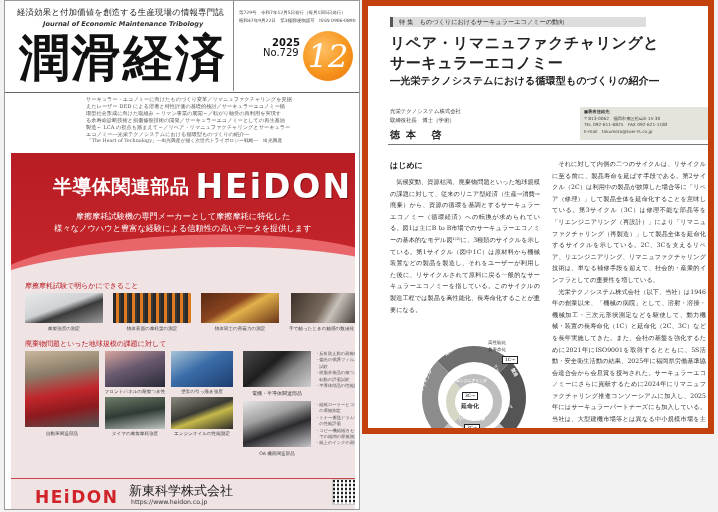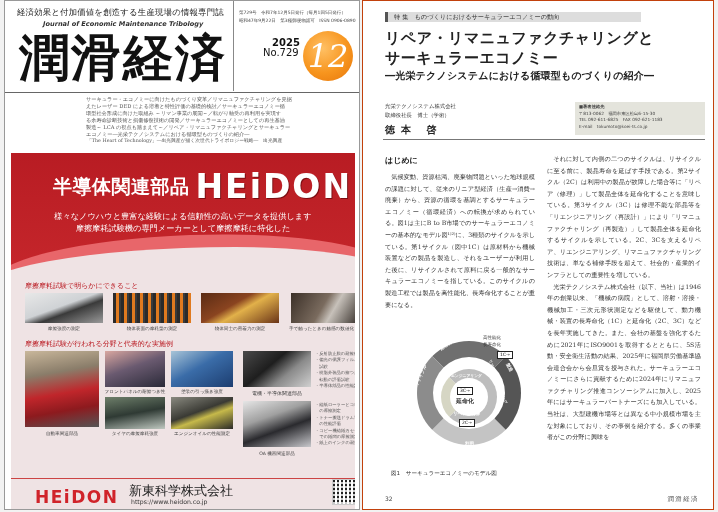--- a/index.html
+++ b/index.html
@@ -54,22 +54,22 @@
   .qr {
     position: absolute; left: 322px; top: 327px; width: 24px; height: 24px; background:
       repeating-linear-gradient(90deg, #222 0 2px, #fff 2px 4px),
       #fff;
     outline: 1px solid #ccc;
   }
   .qr::after { content: ""; position: absolute; inset: 0; background: repeating-linear-gradient(0deg, rgba(255,255,255,0.75) 0 2px, transparent 2px 4px); }
 
   
   .article {
-    position: absolute; left: 362px; top: 0; width: 352px; height: 510px;
-    background: #fff; border: 1px solid #c2410c; overflow: hidden;
+    position: absolute; left: 362px; top: 0; width: 352px; height: 434px;
+    background: #fff; border: 6px solid #c2410c; overflow: hidden;
   }
   .kicker { position: absolute; left: 22px; top: 11px; width: 256px; height: 10px; background: #ddd; }
   .kicker-bar { position: absolute; left: 0; top: 0; width: 3px; height: 10px; background: #555; }
   .kicker-text { position: absolute; left: 9px; top: 1px; font-size: 6.2px; color: #333; white-space: nowrap; line-height: 8px; }
   .art-title { position: absolute; left: 22px; top: 27px; font-size: 15px; font-weight: bold; line-height: 20px; color: #222; white-space: nowrap; letter-spacing: 0.5px; }
   .art-subtitle { position: absolute; left: 22px; top: 68px; font-size: 10px; font-weight: bold; color: #222; white-space: nowrap; letter-spacing: 0.2px; }
 
   .author-org { position: absolute; left: 22px; top: 102px; font-size: 5.4px; color: #333; white-space: nowrap; }
   .author-role { position: absolute; left: 22px; top: 111px; font-size: 5.4px; color: #333; white-space: nowrap; }
   .author-name { position: absolute; left: 22px; top: 122px; font-size: 10px; font-weight: bold; color: #222; white-space: nowrap; letter-spacing: 6px; }
@@ -127,38 +127,38 @@
   </div>
 
   <div class="ad">
     <div class="ad-hero">
       <div class="ad-wave1"></div>
       <div class="ad-wave2"></div>
       <div class="ad-headline">
         <span class="ja">半導体関連部品</span><span class="brand">HEiDON</span>
       </div>
       <div class="ad-desc">
+        <div>摩擦摩耗試験機の専門メーカーとして摩擦摩耗に特化した</div>
         <div>様々なノウハウと豊富な経験による信頼性の高いデータを提供します</div>
-        <div>摩擦摩耗試験機の専門メーカーとして摩擦摩耗に特化した</div>
       </div>
     </div>
 
     <div class="sec-title" style="top:128px;">摩擦摩耗試験で明らかにできること</div>
 
     <div class="tile" style="left:14px;top:140px;width:78px;height:30px;background:linear-gradient(160deg,#e8e8e8 0%,#cfd2d5 45%,#3a3a3a 60%,#9a9a9a 100%);"></div>
     <div class="tile" style="left:102px;top:140px;width:78px;height:30px;background:repeating-linear-gradient(90deg,#2a2a2a 0 3px,#e07a1f 3px 6px,#3a3a3a 6px 8px);"></div>
     <div class="tile" style="left:190px;top:140px;width:78px;height:30px;background:linear-gradient(150deg,#5a2b14 0%,#8a4420 40%,#e2b14a 55%,#6a3418 100%);"></div>
     <div class="tile" style="left:280px;top:140px;width:70px;height:30px;background:linear-gradient(120deg,#3b3028 0%,#7a6b5e 45%,#c7c1ba 60%,#2c2520 100%);"></div>
 
     <div class="cap" style="left:14px;top:173px;width:78px;">摩擦強度の測定</div>
     <div class="cap" style="left:102px;top:173px;width:78px;">物体表面の摩耗量の測定</div>
     <div class="cap" style="left:190px;top:173px;width:78px;">物体同士の密着力の測定</div>
     <div class="cap" style="left:278px;top:173px;width:70px;text-align:left;">手で触ったときの触感の数値化</div>
 
-    <div class="sec-title" style="top:186px;">摩擦摩耗試験が行われる分野と代表的な実施例</div>
+    <div class="sec-title" style="top:186px;">廃棄物問題といった地球規模の課題に対して</div>
 
     <div class="tile" style="left:14px;top:198px;width:74px;height:76px;background:linear-gradient(170deg,#c9b79b 0%,#8a7d6a 30%,#c0262b 55%,#8d1a1e 75%,#555 100%);"></div>
     <div class="cap" style="left:14px;top:278px;width:74px;">自動車関連部品</div>
 
     <div class="tile" style="left:94px;top:198px;width:60px;height:36px;background:linear-gradient(160deg,#d9a7a0 0%,#6a5a70 45%,#2a2a38 100%);"></div>
     <div class="cap" style="left:92px;top:236px;width:64px;">フロントパネルの耐擦つき性</div>
     <div class="tile" style="left:160px;top:198px;width:62px;height:36px;background:linear-gradient(150deg,#a9c5d8 0%,#3a6ca8 45%,#1c3d70 100%);"></div>
     <div class="cap" style="left:160px;top:236px;width:62px;">塗装の引っ掻き強度</div>
 
     <div class="tile" style="left:94px;top:244px;width:60px;height:32px;background:linear-gradient(170deg,#6e7f6a 0%,#2f3a34 50%,#bfc8c0 100%);"></div>

